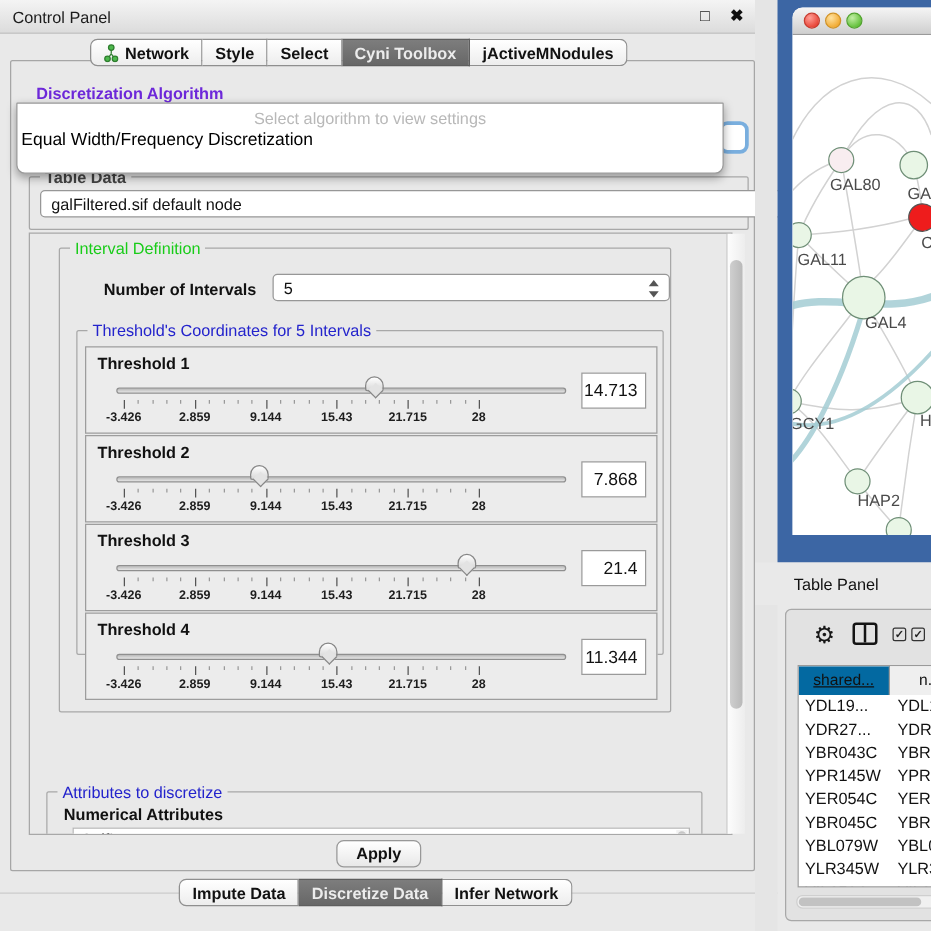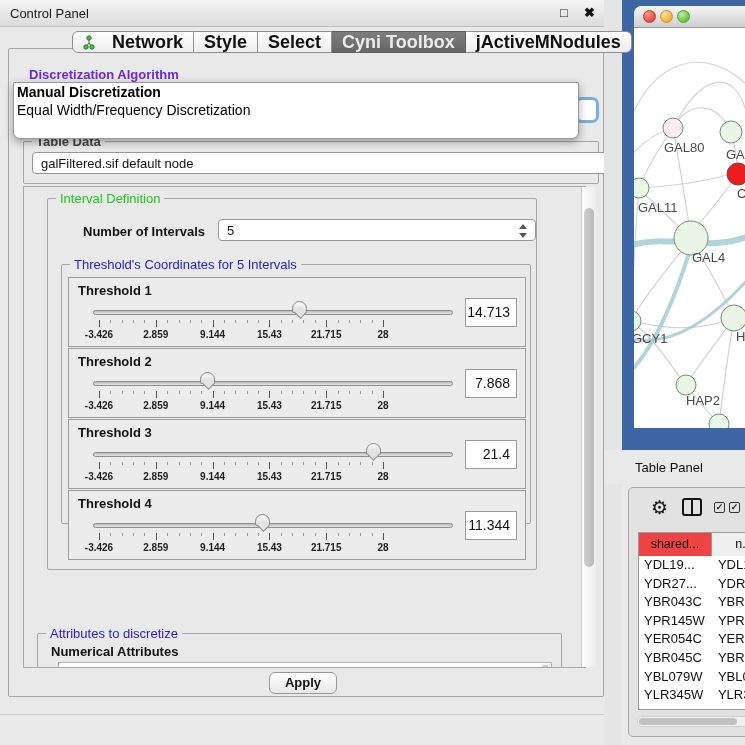--- a/index.html
+++ b/index.html
@@ -8,22 +8,22 @@
   #app { position:relative; width:745px; height:745px; overflow:hidden; background:#e9e9e9; }
 
   
   #titlebar { position:absolute; left:0; top:0; width:622px; height:27px;
     background:linear-gradient(#f4f4f4,#dcdcdc); border-bottom:1px solid #bdbdbd; }
   #cp-title { position:absolute; left:10px; top:6px; font-size:13px; color:#1c1c1c; }
   #float-btn { position:absolute; left:560px; top:5px; font-size:13px; color:#222; cursor:default; }
   #close-btn { position:absolute; left:584px; top:5px; font-size:13px; font-weight:bold; color:#111; }
 
   #tabrow { position:absolute; left:72px; top:31px; height:22px; display:flex; z-index:30; }
-  .tab { height:22px; display:flex; align-items:center; padding:0 10px; font-size:18px; font-weight:600;
-    background:linear-gradient(#ffffff,#ededed); color:#111; border:1px solid #8f8f8f; border-left:none;gap:12px; }
+  .tab { height:22px; display:flex; align-items:center; padding:0 10px; font-size:13px; font-weight:600;
+    background:linear-gradient(#ffffff,#ededed); color:#111; border:1px solid #8f8f8f; border-left:none; }
   .tab:first-child { border-left:1px solid #8f8f8f; border-radius:6px 0 0 6px; }
   .tab:last-child { border-radius:0 6px 6px 0; }
   .tab.selected { background:linear-gradient(#7d7d7d,#676767); color:#ececec; border-color:#5e5e5e; }
   .tab .ticon { margin-right:5px; display:inline-block; }
 
   #content-panel { position:absolute; left:8px; top:48px; width:596px; height:649px;
     background:#e9e9e9; border:1px solid #a6a6a6; border-radius:2px; }
 
   
   .group { position:absolute; border:1px solid #a8a8a8; border-radius:2px; }
@@ -120,21 +120,21 @@
   #cols-icon { position:absolute; left:53px; top:4px; width:20px; height:18px; border:2px solid #141414; border-radius:3px; }
   #cols-icon:after { content:""; position:absolute; left:7px; top:0; width:2px; height:14px; background:#141414; }
   .cb-icon { position:absolute; top:8px; width:11px; height:11px; border:1.5px solid #333; border-radius:2px;
     font-size:9px; font-weight:bold; color:#222; text-align:center; line-height:9px; }
   #cb1 { left:85px; } #cb2 { left:100px; }
   #data-table { position:absolute; left:9px; top:44px; width:140px; height:178px; background:#fff;
     border:1px solid #9a9a9a; overflow:hidden; font-size:13px; }
   .tp-hrow { display:flex; height:23px; border-bottom:1px solid #9a9a9a; }
   .tp-hcell { height:23px; line-height:22px; text-align:center; font-size:12.5px; color:#111;
     border-right:1px solid #9a9a9a; background:#efefef; }
-  .tp-hcell.sel { background:#ef4444; }
+  .tp-hcell.sel { background:#0369a1;text-decoration:underline; }
   .tp-hcell:nth-child(1){ width:74px; } .tp-hcell:nth-child(2){ width:66px; }
   .tp-row { display:flex; height:18.6px; }
   .tp-cell { height:18.6px; line-height:18px; color:#111; overflow:hidden; white-space:nowrap; }
   .tp-cell:nth-child(1){ width:74px; padding-left:5px; } .tp-cell:nth-child(2){ width:66px; padding-left:6px; }
   #tp-hscroll { position:absolute; left:8px; top:228px; width:116px; height:11px;
     background:#f0f0f0; border:1px solid #cfcfcf; border-radius:5px; }
   #tp-hscroll .thumb { position:absolute; left:1px; top:1px; width:98px; height:7px; background:#c2c2c2; border-radius:4px; }
 </style>
 </head>
 <body>
@@ -172,21 +172,21 @@
         <span>jActiveMNodules</span>
       </div>
     </div>
 
   <div id="content-panel">
 
     <div id="disc-label">Discretization Algorithm</div>
     <div id="combo-sliver"></div>
 
     <div id="algo-popup">
-      <div class="popup-item bold">Manual Discretization</div>
+      <div class="popup-hint">Select algorithm to view settings</div>
       <div class="popup-item">Equal Width/Frequency Discretization</div>
     </div>
 
     <div class="group" id="tabledata-group">
       <span class="legend plain">Table Data</span>
       <div class="combo" id="tabledata-combo">
         <span class="cval">galFiltered.sif default node</span>
         <span class="stepper"></span>
       </div>
     </div>
@@ -396,20 +396,25 @@
     </div>
 
     <div id="vscroll">
         <div class="thumb"></div>
       </div>
 
     <div id="apply-btn">Apply</div>
   </div>
 
   <div id="bottom-line"></div>
+  <div id="bottom-tabrow">
+      <div class="tab">Impute Data</div>
+      <div class="tab selected">Discretize Data</div>
+      <div class="tab">Infer Network</div>
+    </div>
 
   <div id="gutter"></div>
 
   <div id="net-window">
     <div id="net-inner">
       <div id="net-titlebar">
         <span class="tl" id="tl-red"></span>
         <span class="tl" id="tl-yellow"></span>
         <span class="tl" id="tl-green"></span>
       </div>

